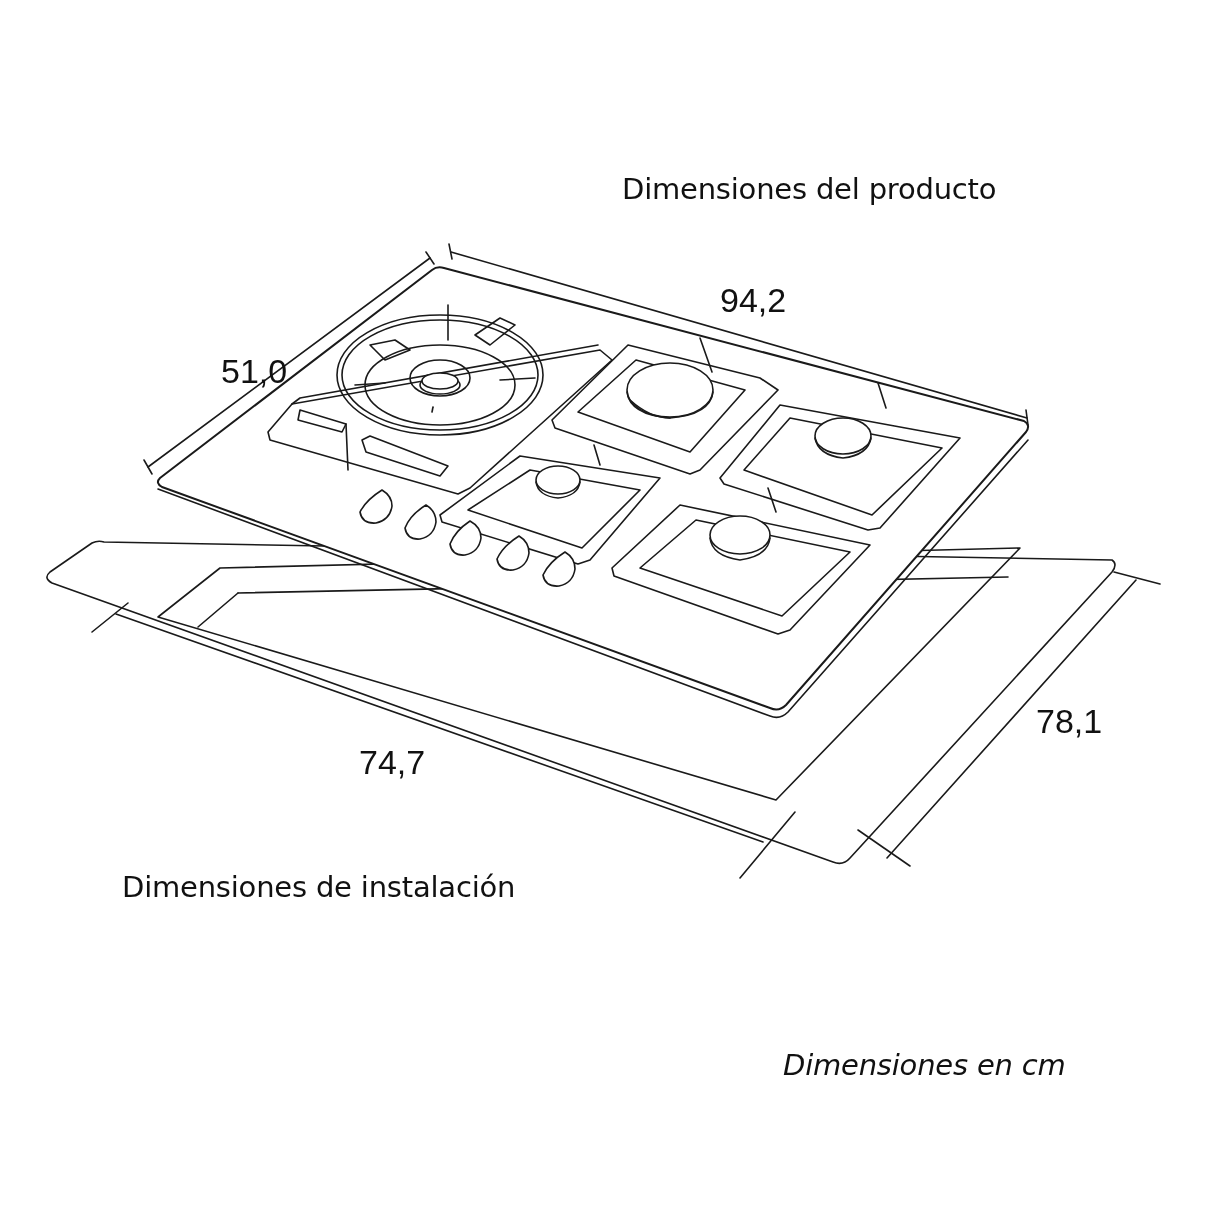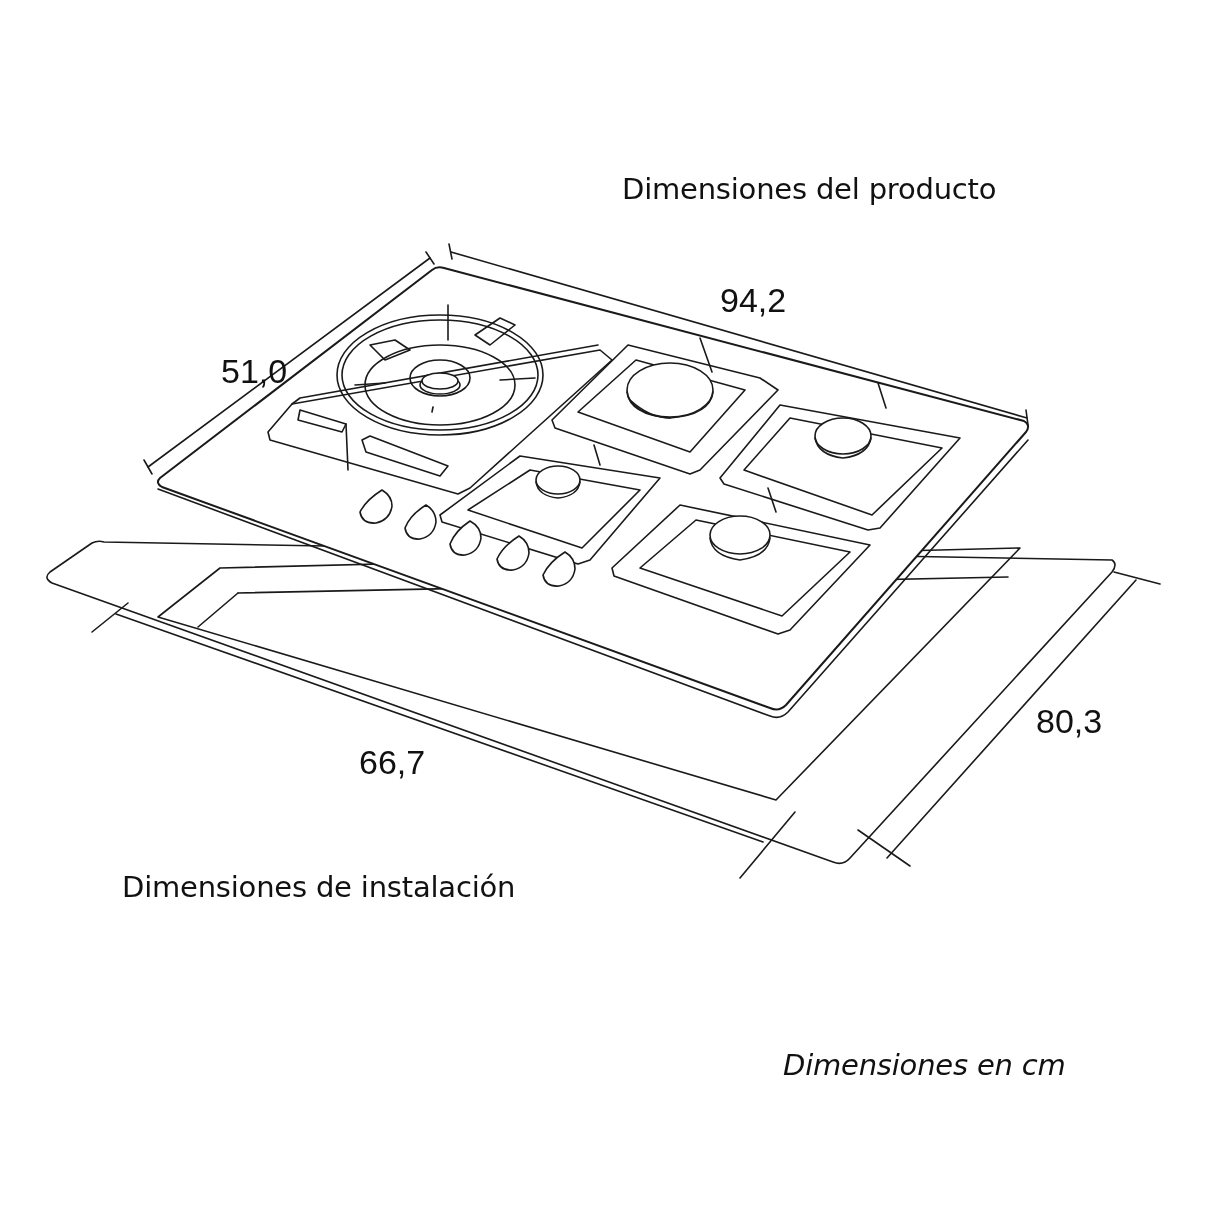--- a/index.html
+++ b/index.html
@@ -127,19 +127,19 @@
     </g>
   </g>
 </svg>
 
 <div class="heading" style="left:622px; top:172px;">Dimensiones del producto</div>
 
 <div class="dim" style="left:221px; top:306px;margin-top:46px;">51,0</div>
 
 <div class="dim" style="left:720px; top:281px;">94,2</div>
 
-<div class="dim" style="left:359px; top:743px;">66,7</div>
+<div class="dim" style="left:359px; top:743px;">74,7</div>
 
-<div class="dim" style="left:1036px; top:702px;">80,3</div>
+<div class="dim" style="left:1036px; top:702px;">78,1</div>
 
 <div class="heading" style="left:122px; top:870px;">Dimensiones de instalación</div>
 
 <div class="heading" style="left:783px; top:1048px;font-style:italic;">Dimensiones en cm</div>
 
 </body></html>

